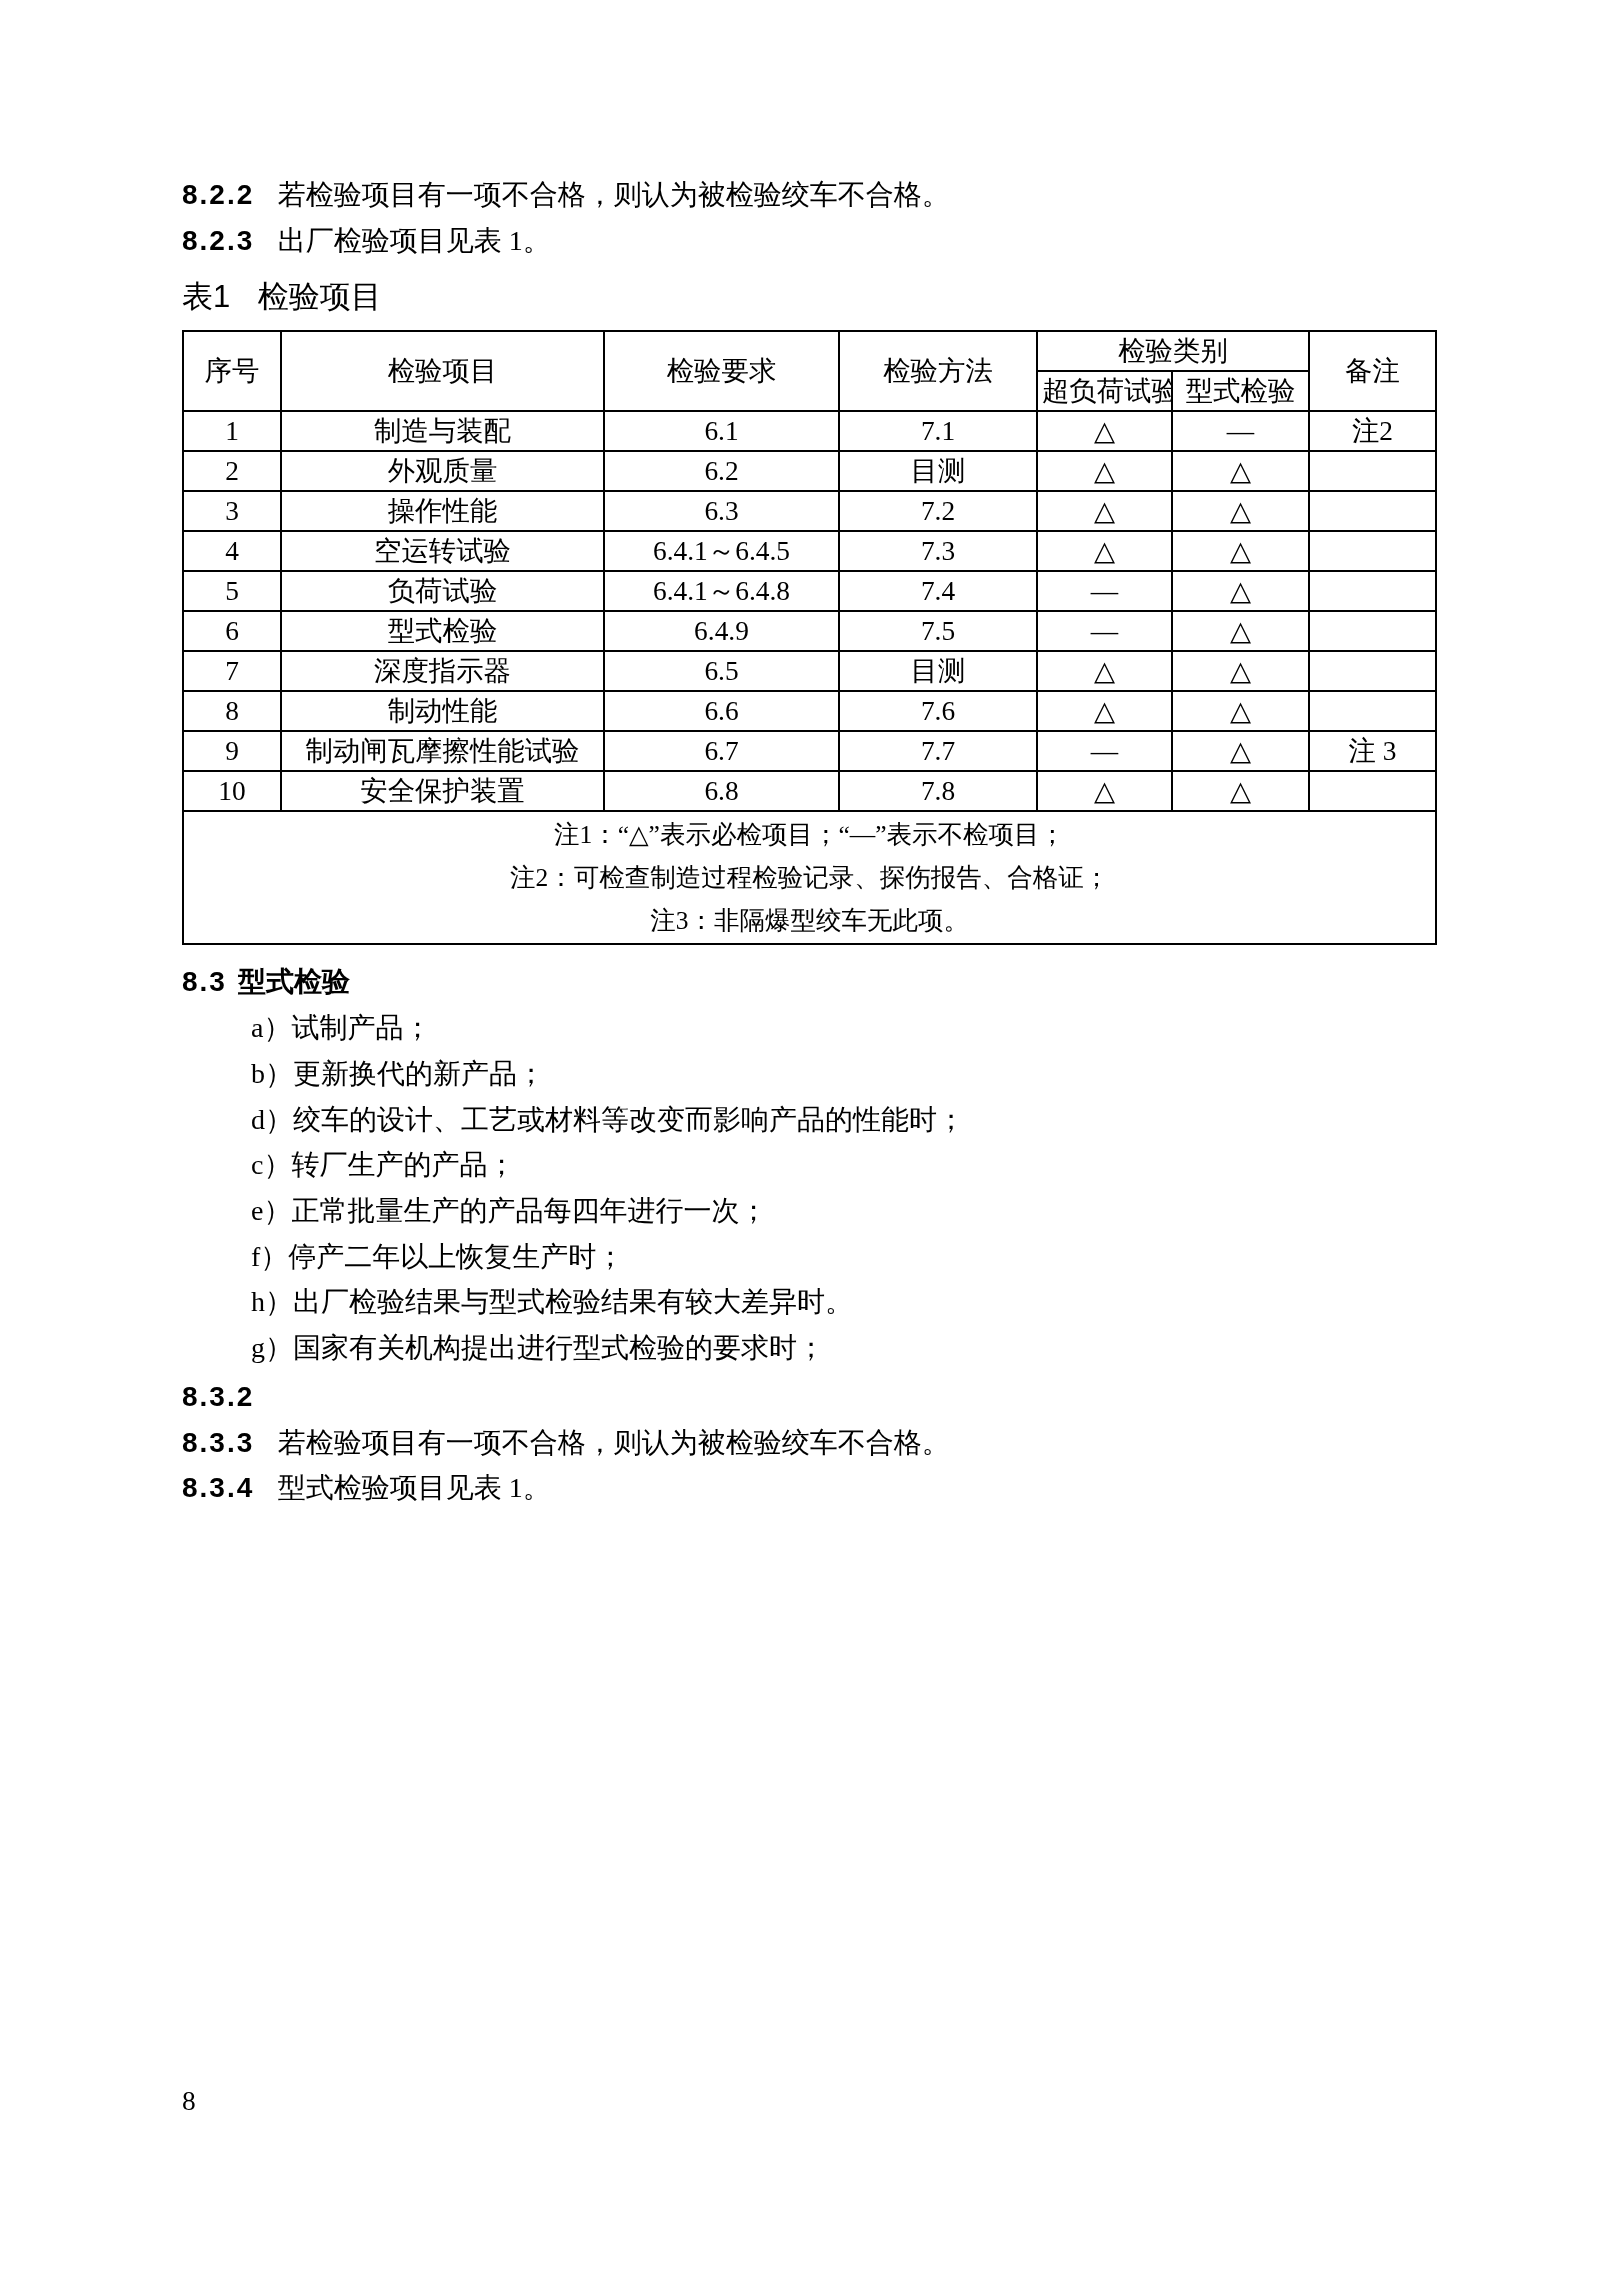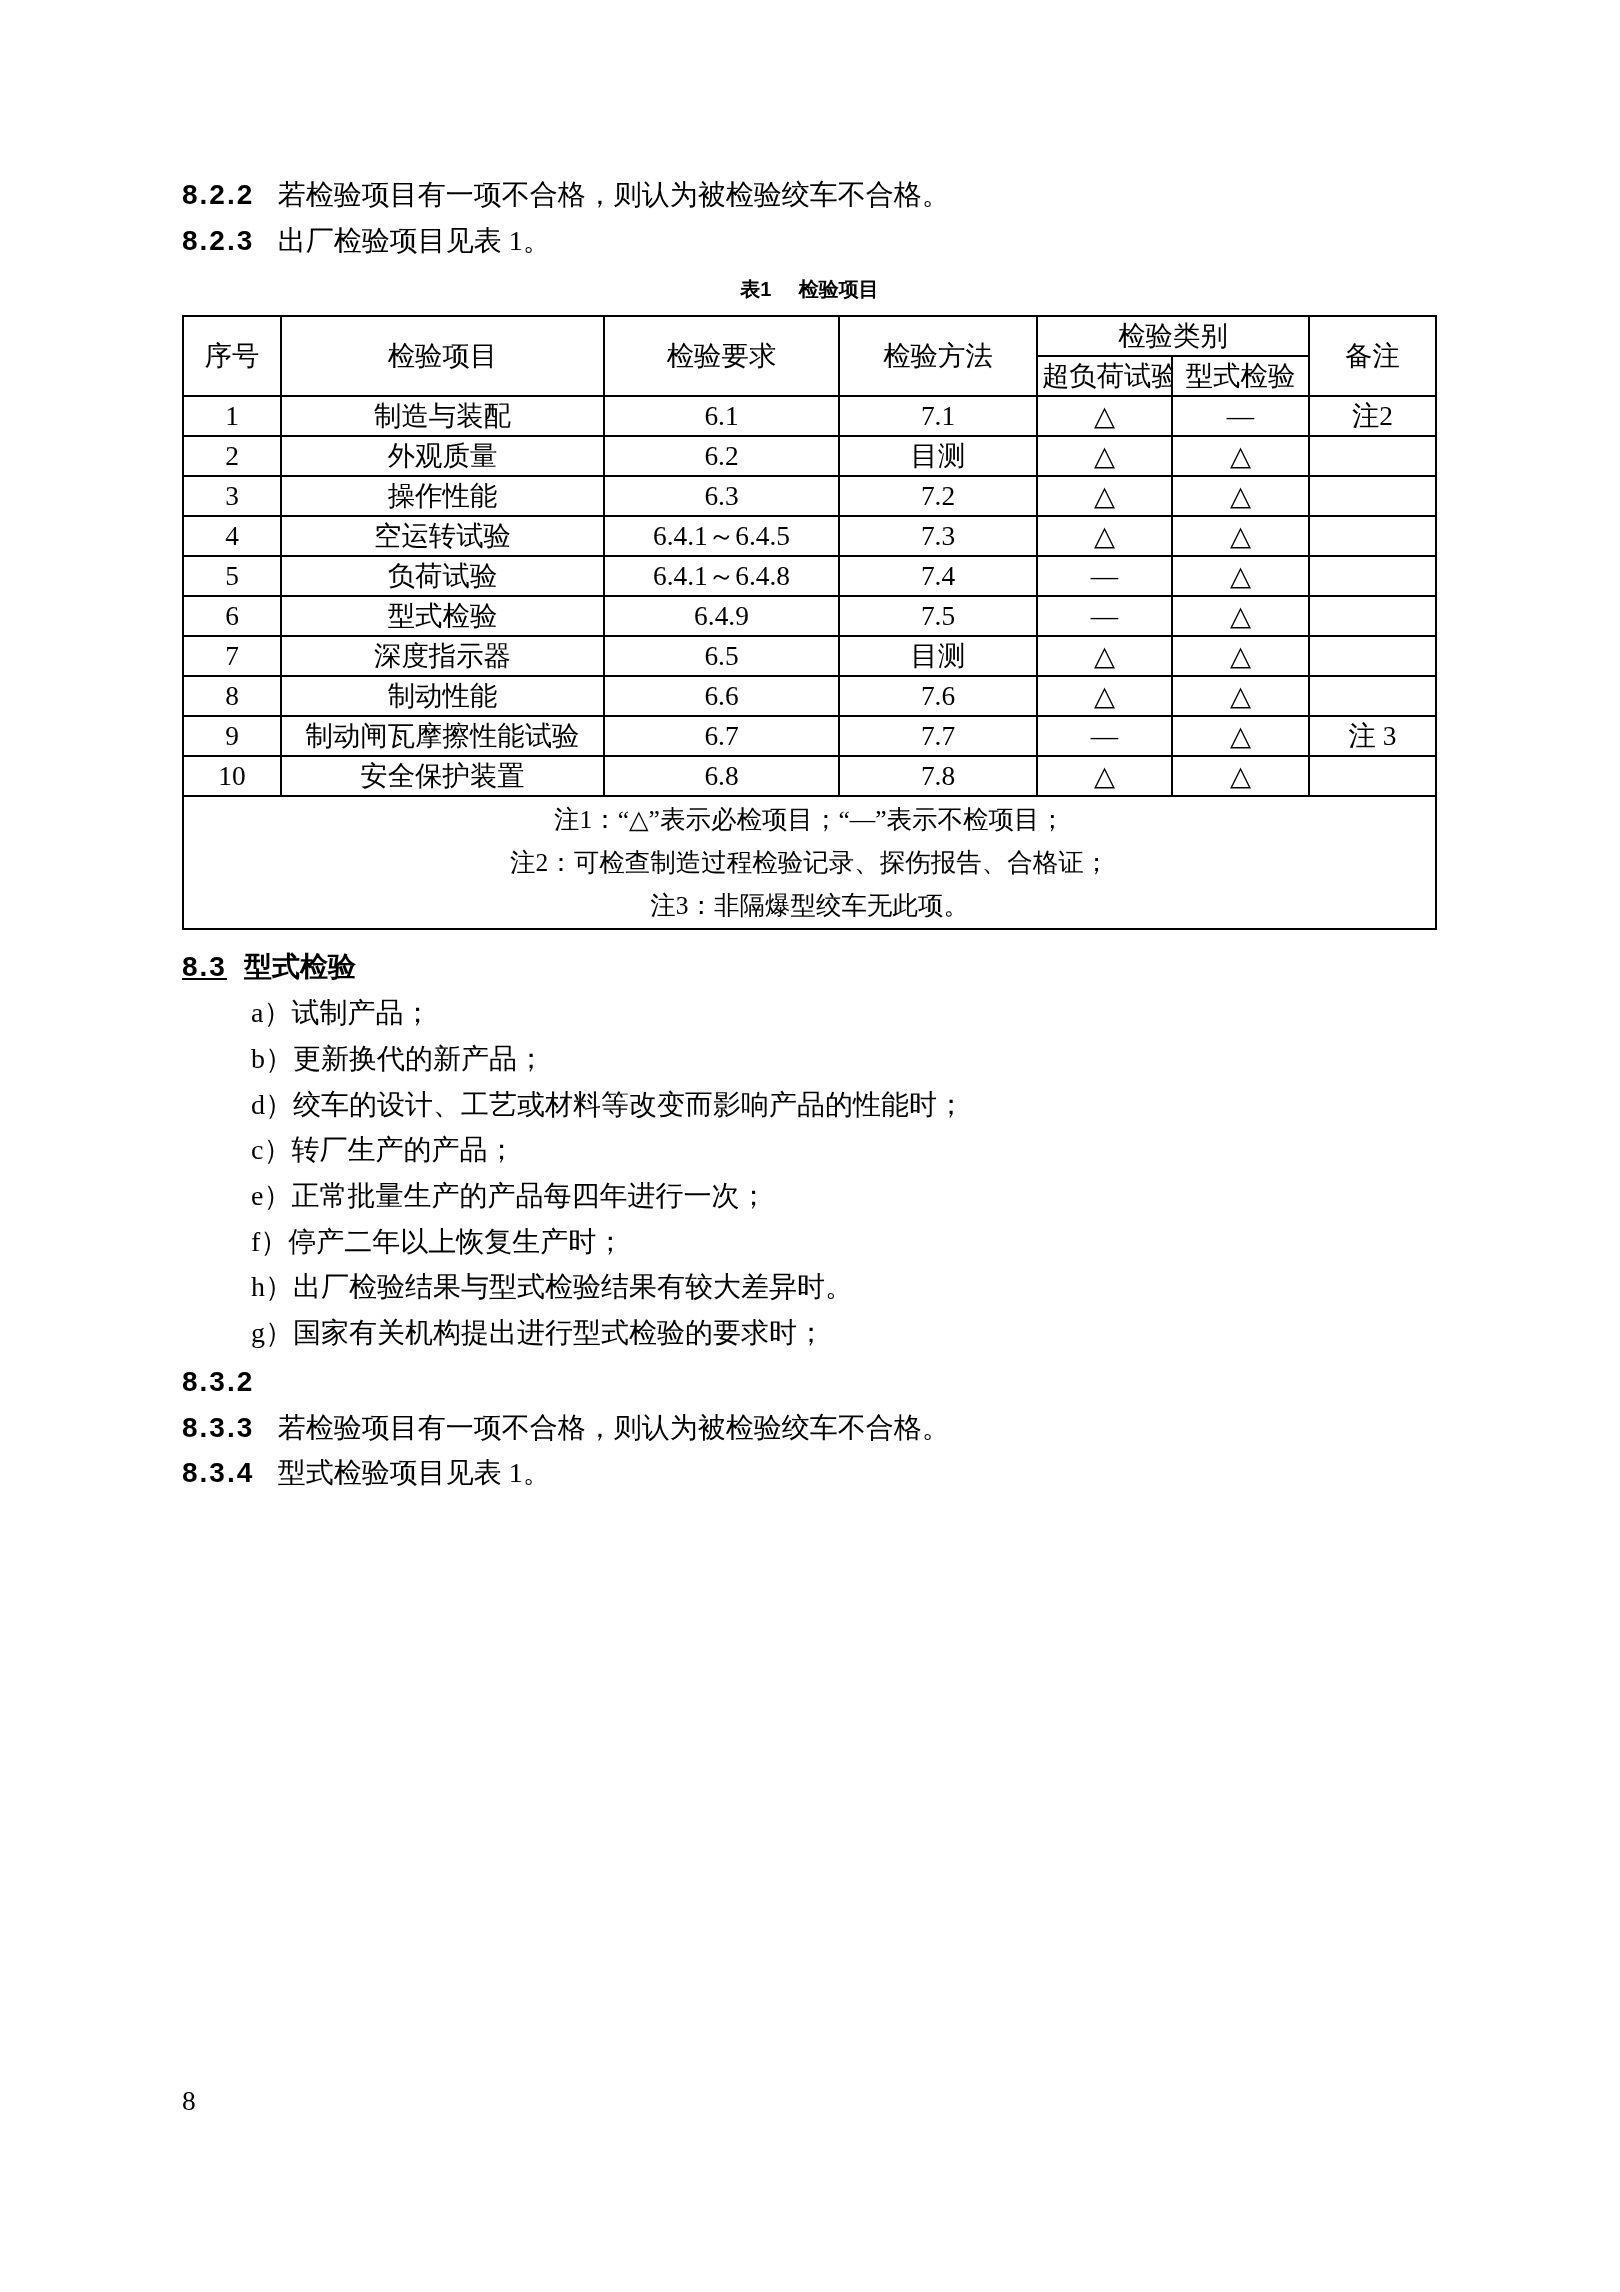--- a/index.html
+++ b/index.html
@@ -38,26 +38,25 @@
   }
   .heading {
     display: flex;
     align-items: baseline;
     font-family: "Liberation Sans", "DejaVu Sans", sans-serif;
     font-weight: 700;
     font-size: 28px;
     line-height: 33px;
     margin: 19.6px 0 13.7px 0;
   }
-  .heading .cnum { margin-right: 17px; letter-spacing: 2px; text-decoration: underline; }
+  .heading .cnum { margin-right: 11px; letter-spacing: 2px; }
   .table-title {
-    text-align: center;
     font-family: "Liberation Sans", "DejaVu Sans", sans-serif;
-    font-weight: 700;
-    font-size: 20px;
+    font-weight: 400;
+    font-size: 31px;
     margin: 19.6px 0 11.8px 0;
   }
   .table-title .gap { display: inline-block; width: 27.4px; }
   table.inspection {
     border-collapse: collapse;
     width: 1255px;
     table-layout: fixed;
     border: 2.9px solid #000;
   }
   table.inspection th,

